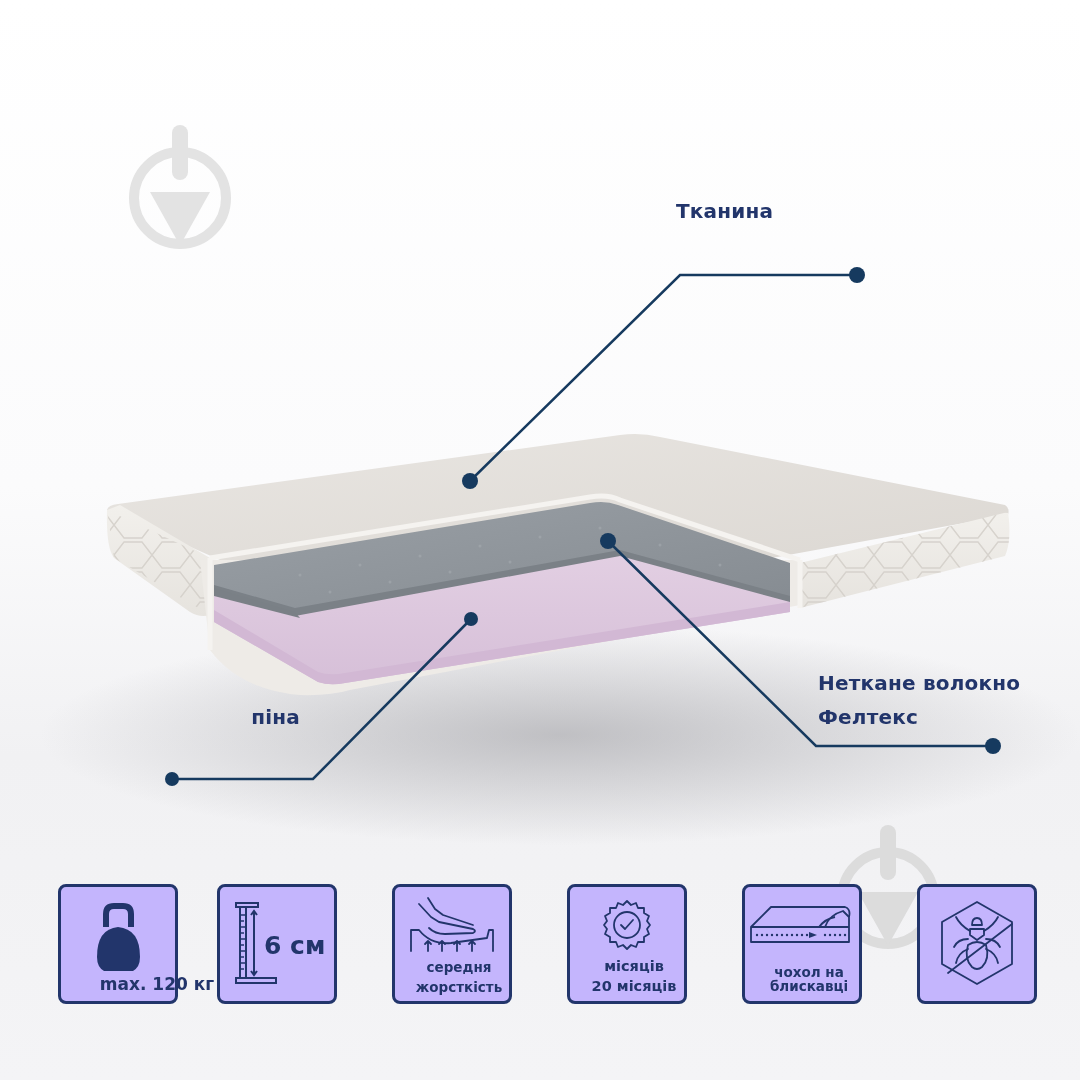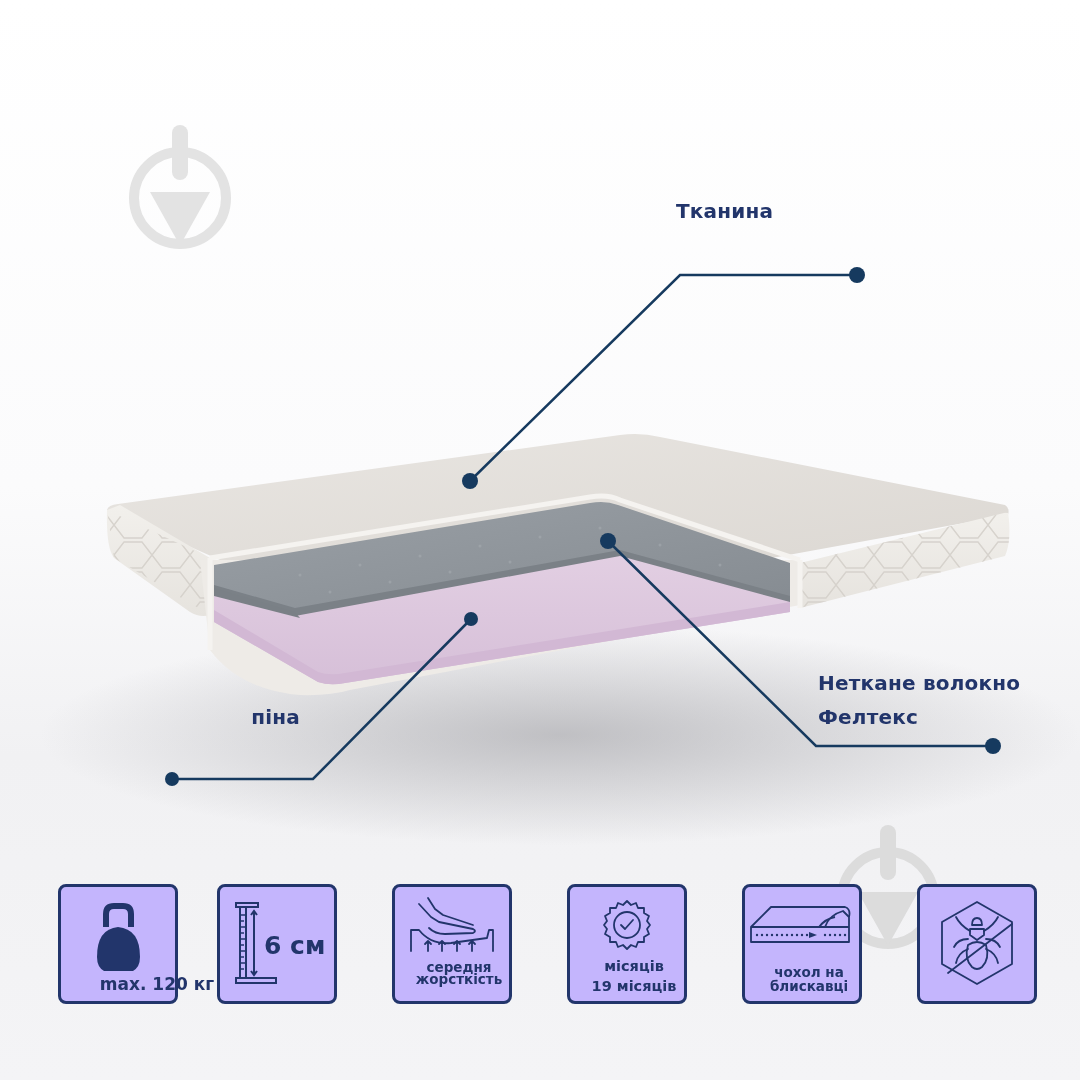--- a/index.html
+++ b/index.html
@@ -185,33 +185,33 @@
       <path d="M24 17 L36 30 L44 35 L78 42 Q82 44 78 46 L50 47 Q40 47 34 41"></path>
       <path d="M33 11 L40 22 L48 28 L78 38"></path>
       <path d="M16 64 L16 43 L24 43 Q36 58 56 56 L92 51 L94 43 L98 43 L98 64"></path>
       <path d="M33 64 L33 54 M30 57 L33 54 L36 57"></path>
       <path d="M47 64 L47 54 M44 57 L47 54 L50 57"></path>
       <path d="M62 64 L62 54 M59 57 L62 54 L65 57"></path>
       <path d="M77 64 L77 54 M74 57 L77 54 L80 57"></path>
     </g>
   </svg>
   <div class="feature-text" style="top:71px;">середня</div>
-  <div class="feature-text" style="top:83px;">жорсткість</div>
+  <div class="feature-text" style="top:91px;">жорсткість</div>
 </div>
 
 <div class="feature-box" style="left:567px;">
   <svg width="114" height="114" viewBox="0 0 114 114">
     <g stroke="#22356b" stroke-width="1.8" fill="none" stroke-linejoin="round">
       <path d="M57 14 L61 18 L66 16 L68 21 L74 21 L74 26 L79 29 L77 34 L80 38 L77 42 L79 47 L74 50 L74 55 L68 55 L66 60 L61 58 L57 62 L53 58 L48 60 L46 55 L40 55 L40 50 L35 47 L37 42 L34 38 L37 34 L35 29 L40 26 L40 21 L46 21 L48 16 L53 18 Z"></path>
       <circle cx="57" cy="38" r="13"></circle>
       <path d="M51 38 L55 42 L63 33" stroke-linecap="round"></path>
     </g>
   </svg>
   <div class="feature-text" style="top:70px;font-size:14.5px;">місяців</div>
-  <div class="feature-text" style="top:90px;font-size:14.5px;">19 місяців</div>
+  <div class="feature-text" style="top:90px;font-size:14.5px;">20 місяців</div>
 </div>
 
 <div class="feature-box" style="left:742px;">
   <svg width="114" height="114" viewBox="0 0 114 114">
     <g stroke="#22356b" stroke-width="1.8" fill="none" stroke-linejoin="round">
       <path d="M6 40 L26 20 L100 20 Q106 22 104 30 L104 55 L6 55 Z"></path>
       <path d="M6 40 L104 40"></path>
       <path d="M80 40 Q84 28 98 24 L104 30"></path>
       <path d="M74 40 Q80 32 90 30"></path>
     </g>

